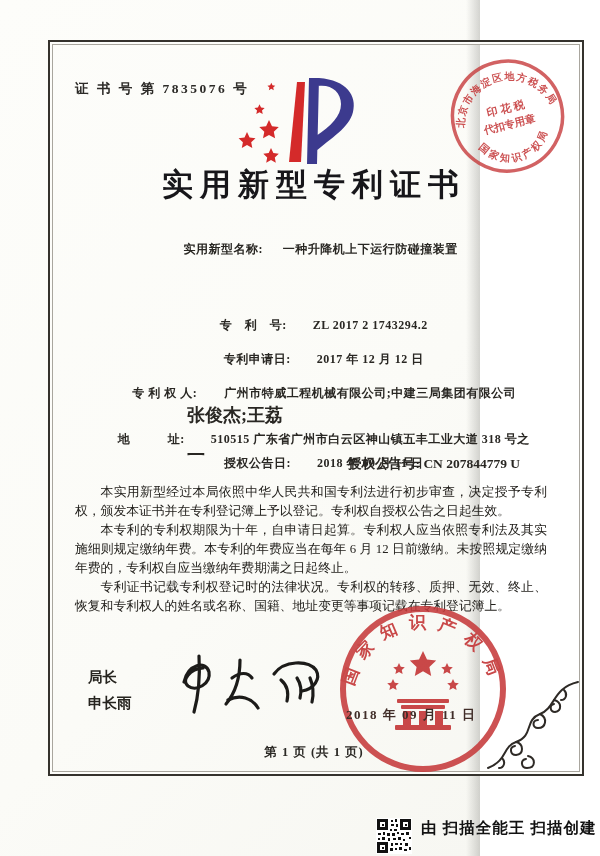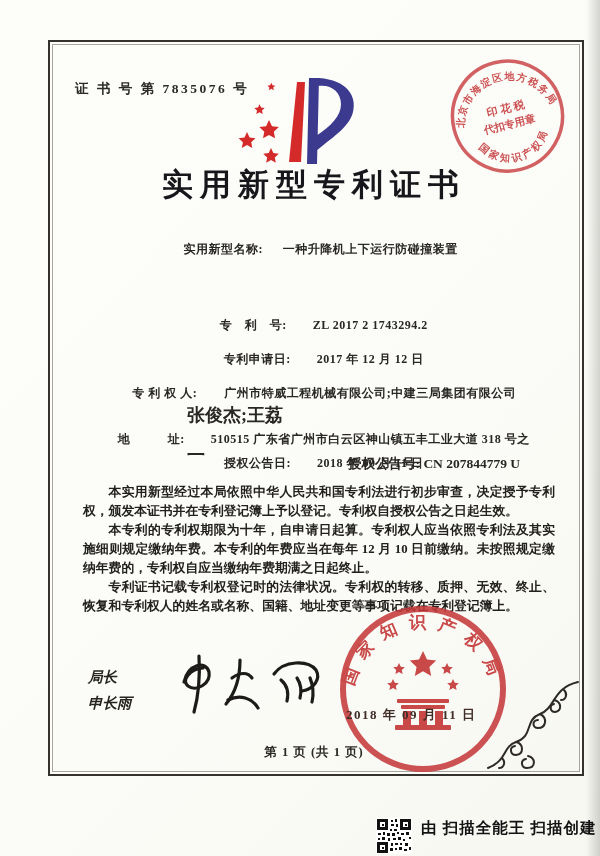--- a/index.html
+++ b/index.html
@@ -1,29 +1,29 @@
 <!DOCTYPE html>
 <html><head>
 <meta charset="utf-8">
 <style>
   html,body{margin:0;padding:0;}
   body{width:600px;height:856px;background:#ffffff;font-family:"Liberation Serif","DejaVu Serif",serif;overflow:hidden;}
-  .page{position:relative;width:600px;height:856px;background:linear-gradient(135deg,#fdfdfa 0%,#fbfbf7 60%,#f7f7f2 100%);}
+  .page{position:relative;width:480px;height:856px;background:linear-gradient(135deg,#fdfdfa 0%,#fbfbf7 60%,#f7f7f2 100%);}
   .edge-shade{position:absolute;top:0;right:0;width:14px;height:100%;background:linear-gradient(to right,rgba(0,0,0,0),rgba(90,90,85,0.25));}
   .frame{position:absolute;left:48px;top:40px;width:532px;height:732px;border:2px solid #35322d;box-shadow:inset 0 0 0 2px #fdfdfa, inset 0 0 0 3px #a9a69e;}
   .certno{position:absolute;left:75px;top:80px;font-size:13.5px;font-weight:600;color:#2c2a27;letter-spacing:2.5px;}
   .logo{position:absolute;left:235px;top:74px;}
   .title{position:absolute;left:48px;top:164px;width:532px;text-align:center;font-size:31px;font-weight:700;color:#17161a;letter-spacing:7px;}
   .row{position:absolute;left:75px;width:475px;font-size:12px;font-weight:600;color:#292723;letter-spacing:0.5px;white-space:nowrap;text-align:center;}
   .row .lbl{display:inline-block;width:112px;}
   .cont{position:absolute;left:187px;font-size:18px;font-weight:600;color:#292723;}
   .grant-right{position:absolute;left:348px;top:455px;font-size:13.5px;font-weight:600;color:#292723;white-space:nowrap;}
-  .paras{position:absolute;left:75px;top:483px;width:472px;font-size:12.8px;line-height:19px;color:#23211d;text-align:justify;font-weight:700;margin-left:8px;}
+  .paras{position:absolute;left:75px;top:483px;width:472px;font-size:12.8px;line-height:19px;color:#23211d;text-align:justify;font-weight:400;}
   .paras p{margin:0;text-indent:2em;}
-  .director{position:absolute;left:88px;top:664px;font-size:14.5px;font-weight:700;color:#26241f;line-height:26px;font-style:italic;}
+  .director{position:absolute;left:88px;top:664px;font-size:14.5px;font-weight:700;color:#26241f;line-height:26px;}
   .signature{position:absolute;left:168px;top:648px;}
   .seal{position:absolute;left:337px;top:603px;opacity:0.92;}
   .seal-date{position:absolute;left:346px;top:706px;font-size:13px;font-weight:700;color:#402d28;letter-spacing:1.5px;}
   .taxstamp{position:absolute;left:448px;top:56px;transform:rotate(-14deg);opacity:0.88;}
   .ornament{position:absolute;left:482px;top:678px;}
   .pagefoot{position:absolute;left:48px;top:744px;width:532px;text-align:center;font-size:12.5px;font-weight:600;color:#2b2925;letter-spacing:1px;}
   .scanline{position:absolute;left:376px;top:818px;display:flex;gap:9px;}
   .scantext{font-family:"Liberation Sans","DejaVu Sans",sans-serif;font-size:15.5px;font-weight:700;color:#121212;letter-spacing:1px;white-space:nowrap;}
 </style>
 </head>
@@ -95,21 +95,21 @@
     <span class="lbl">授权公告日:</span>
     <span>2018 年 09 月 11 日</span>
   </div>
   <div class="grant-right">
     <span>授权公告号:</span>
     <span>CN 207844779 U</span>
   </div>
 
   <div class="paras">
     <p>本实用新型经过本局依照中华人民共和国专利法进行初步审查，决定授予专利权，颁发本证书并在专利登记簿上予以登记。专利权自授权公告之日起生效。</p>
-    <p>本专利的专利权期限为十年，自申请日起算。专利权人应当依照专利法及其实施细则规定缴纳年费。本专利的年费应当在每年 12 月 10 日前缴纳。未按照规定缴纳年费的，专利权自应当缴纳年费期满之日起终止。</p>
+    <p>本专利的专利权期限为十年，自申请日起算。专利权人应当依照专利法及其实施细则规定缴纳年费。本专利的年费应当在每年 6 月 12 日前缴纳。未按照规定缴纳年费的，专利权自应当缴纳年费期满之日起终止。</p>
     <p>专利证书记载专利权登记时的法律状况。专利权的转移、质押、无效、终止、恢复和专利权人的姓名或名称、国籍、地址变更等事项记载在专利登记簿上。</p>
   </div>
 
   <div class="director">
     <div>局长</div>
     <div>申长雨</div>
   </div>
 
   <div class="signature">
     <svg width="165" height="75" viewBox="0 0 165 75">

